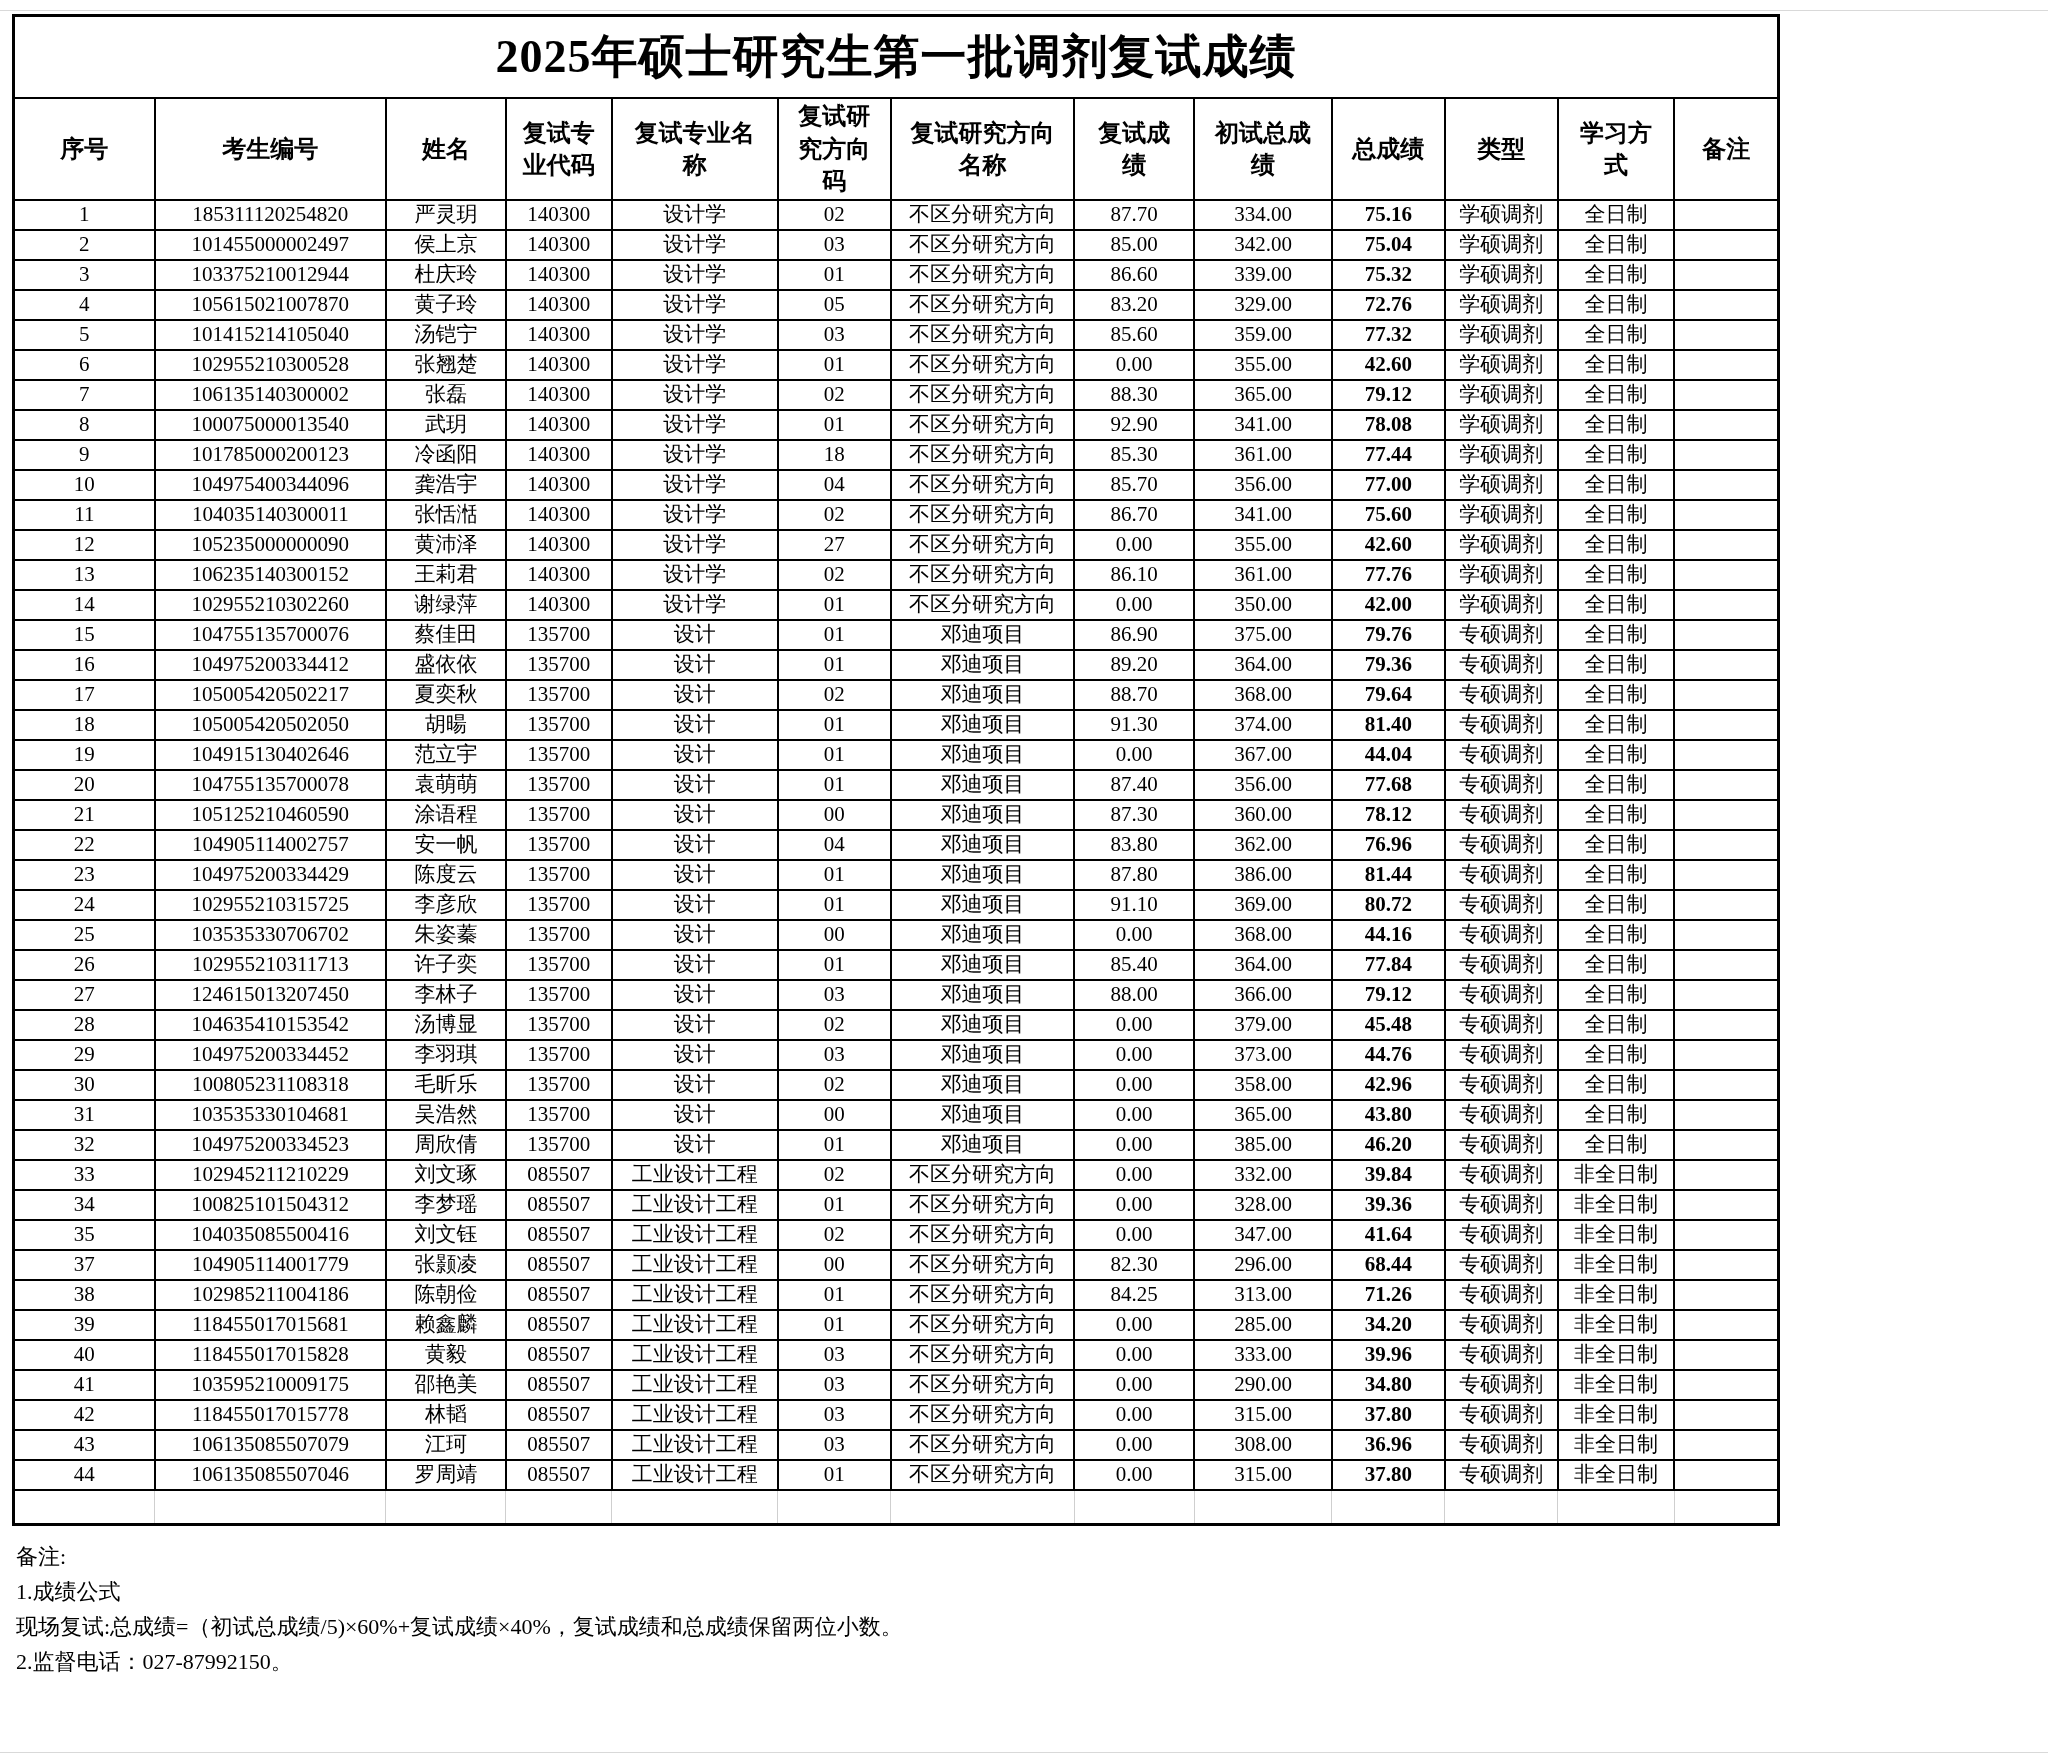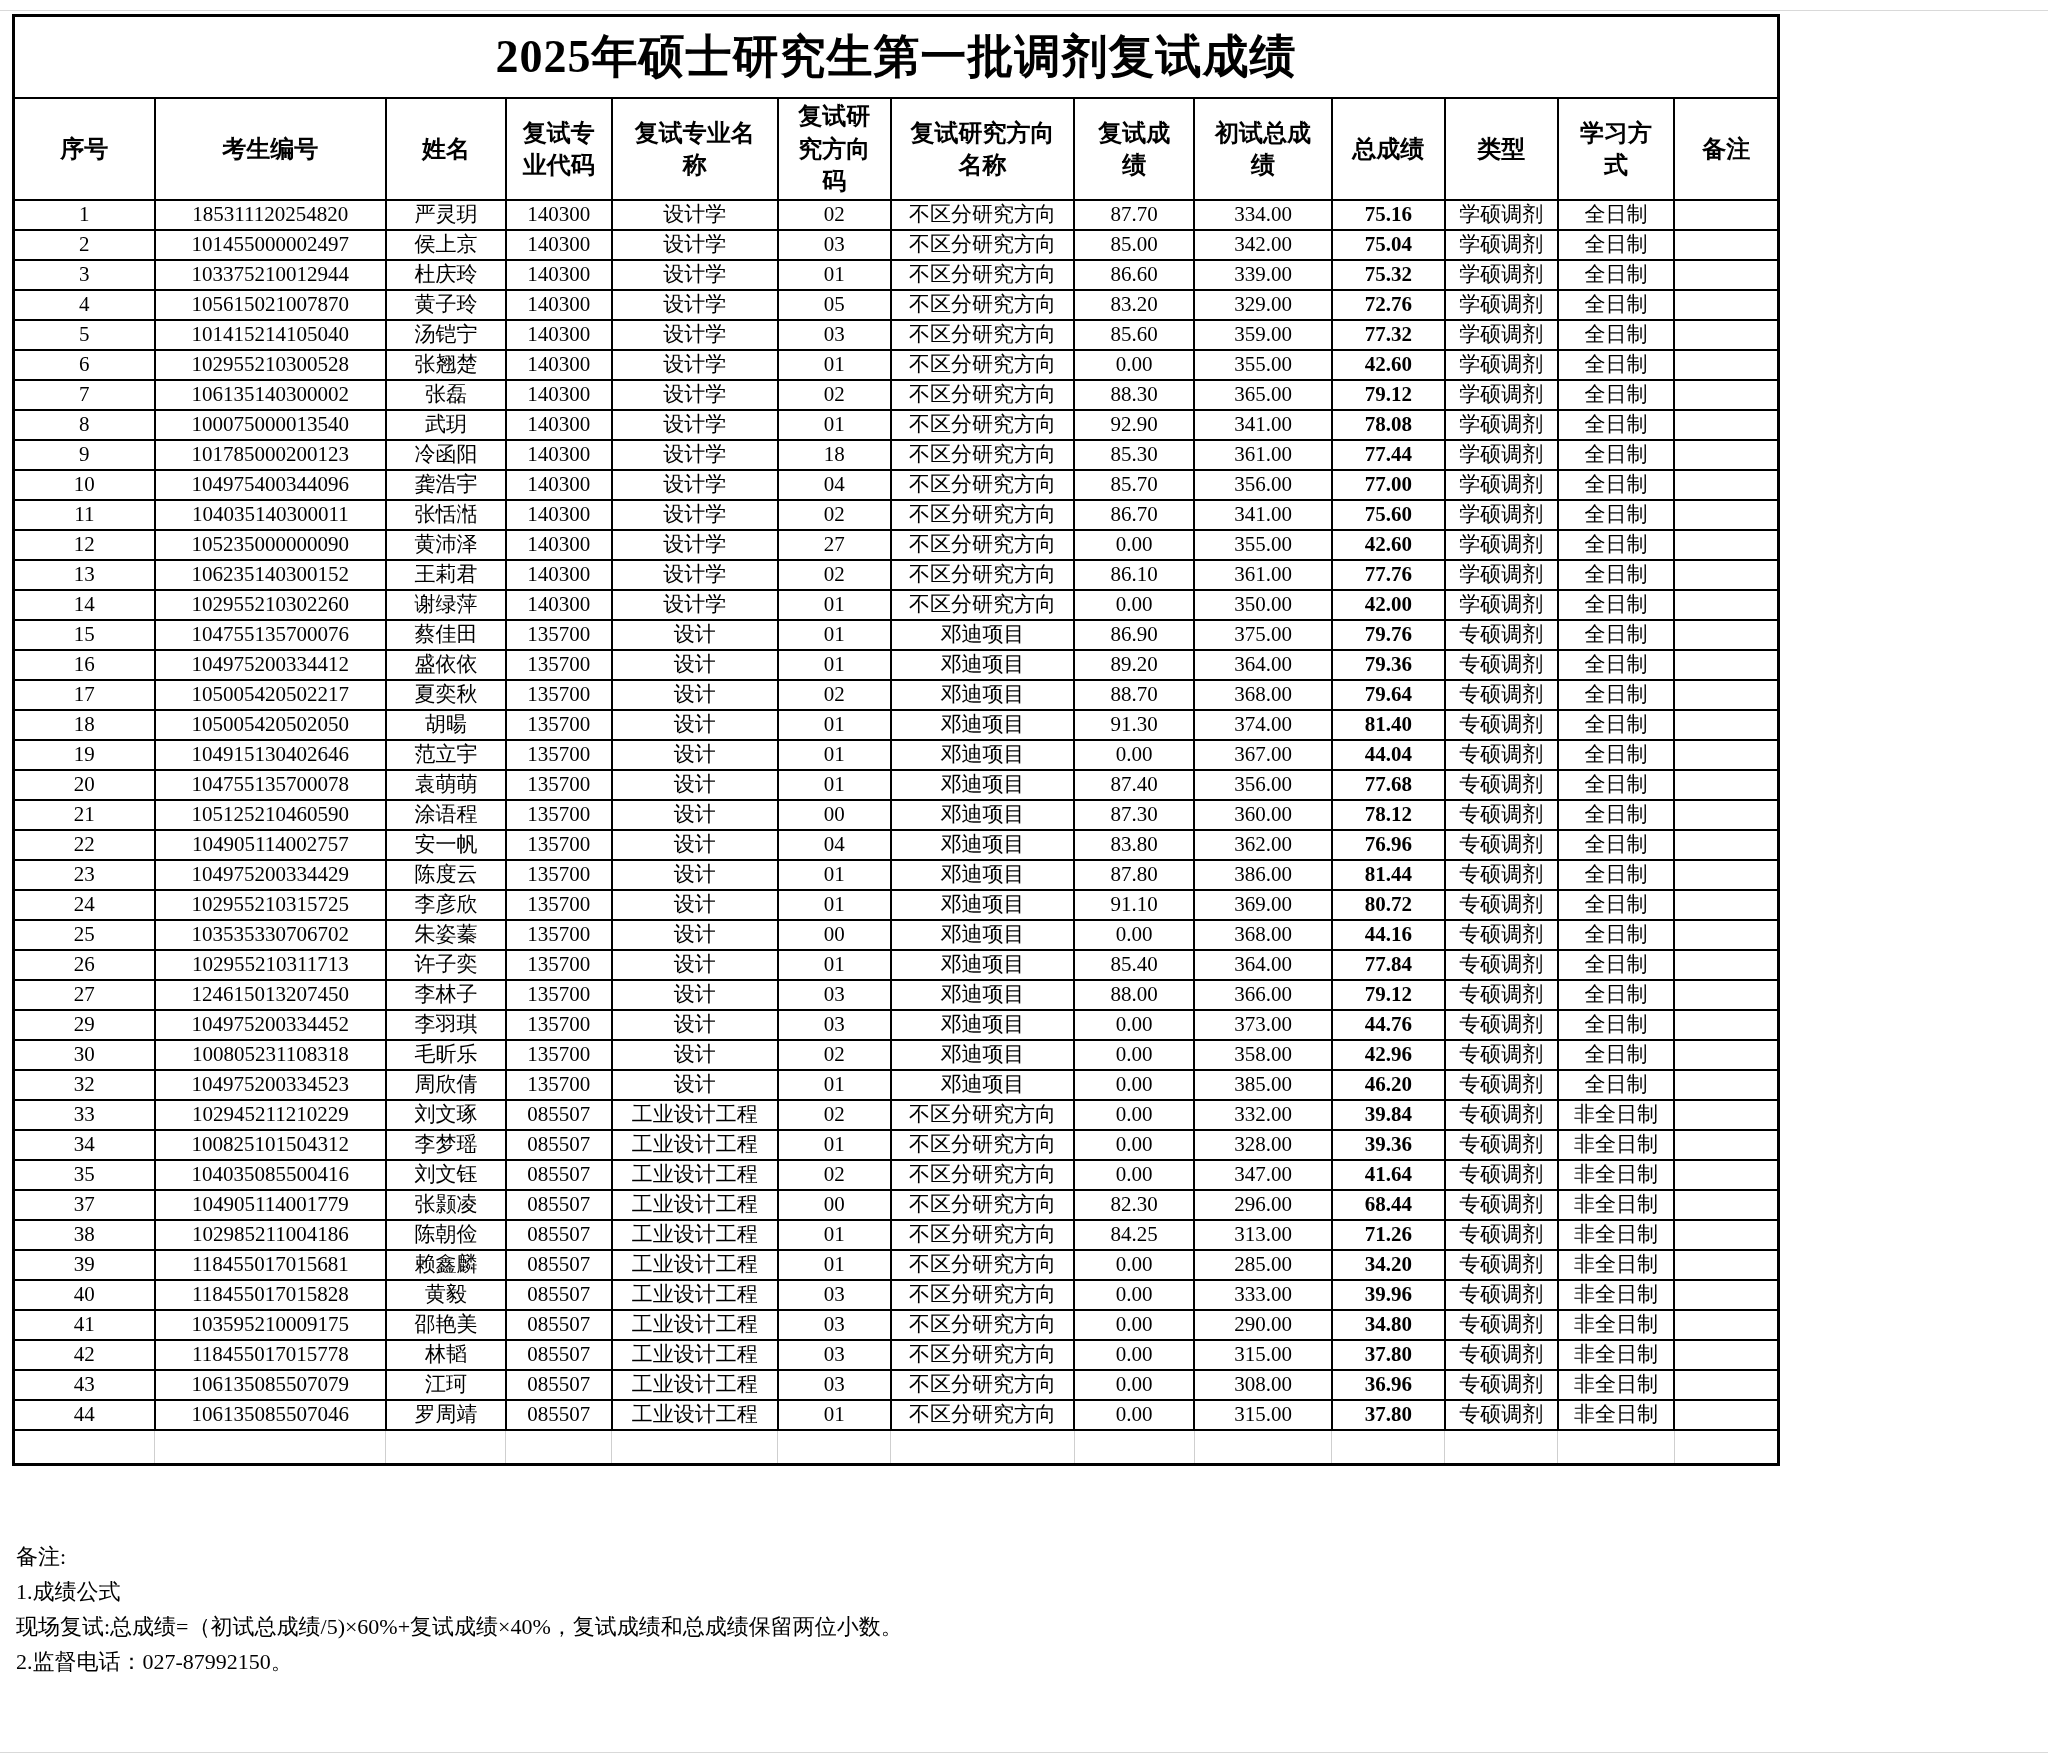--- a/index.html
+++ b/index.html
@@ -492,20 +492,35 @@
           <td>03</td>
           <td>邓迪项目</td>
           <td>88.00</td>
           <td>366.00</td>
           <td class="total">79.12</td>
           <td>专硕调剂</td>
           <td>全日制</td>
           <td></td>
         </tr>
         <tr>
+          <td>28</td>
+          <td>104635410153542</td>
+          <td>汤博显</td>
+          <td>135700</td>
+          <td>设计</td>
+          <td>02</td>
+          <td>邓迪项目</td>
+          <td>0.00</td>
+          <td>379.00</td>
+          <td class="total">45.48</td>
+          <td>专硕调剂</td>
+          <td>全日制</td>
+          <td></td>
+        </tr>
+        <tr>
           <td>29</td>
           <td>104975200334452</td>
           <td>李羽琪</td>
           <td>135700</td>
           <td>设计</td>
           <td>03</td>
           <td>邓迪项目</td>
           <td>0.00</td>
           <td>373.00</td>
           <td class="total">44.76</td>
@@ -517,20 +532,35 @@
           <td>30</td>
           <td>100805231108318</td>
           <td>毛昕乐</td>
           <td>135700</td>
           <td>设计</td>
           <td>02</td>
           <td>邓迪项目</td>
           <td>0.00</td>
           <td>358.00</td>
           <td class="total">42.96</td>
+          <td>专硕调剂</td>
+          <td>全日制</td>
+          <td></td>
+        </tr>
+        <tr>
+          <td>31</td>
+          <td>103535330104681</td>
+          <td>吴浩然</td>
+          <td>135700</td>
+          <td>设计</td>
+          <td>00</td>
+          <td>邓迪项目</td>
+          <td>0.00</td>
+          <td>365.00</td>
+          <td class="total">43.80</td>
           <td>专硕调剂</td>
           <td>全日制</td>
           <td></td>
         </tr>
         <tr>
           <td>32</td>
           <td>104975200334523</td>
           <td>周欣倩</td>
           <td>135700</td>
           <td>设计</td>

